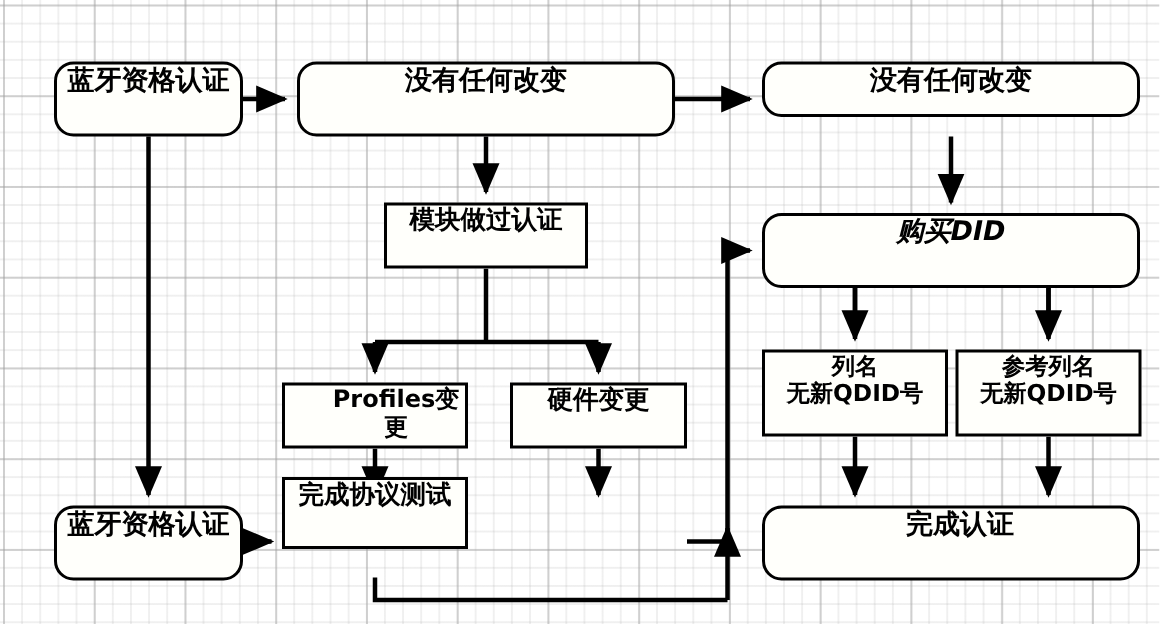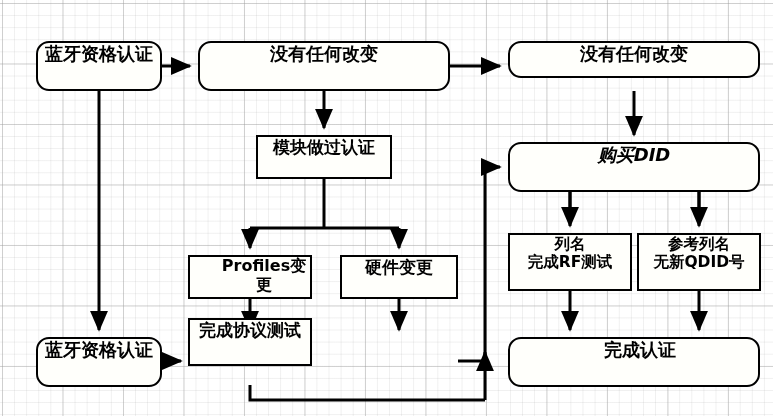--- a/index.html
+++ b/index.html
@@ -127,21 +127,21 @@
   <div class="node square t16" style="left:188px; top:255px; width:124px; height:44px;">
     <span class="lbl">Profiles变更</span>
   </div>
 
   <div class="node square t17" style="left:340px; top:255px; width:118px; height:44px;">
     <span class="lbl">硬件变更</span>
   </div>
 
   <div class="node square t15" style="left:508px; top:233px; width:124px; height:58px;">
     <span class="lbl">列名
-完成RF测试</span>
+无新QDID号</span>
   </div>
 
   <div class="node square t15" style="left:637px; top:233px; width:124px; height:58px;">
     <span class="lbl">参考列名
 无新QDID号</span>
   </div>
 
   <div class="node rounded t18" style="left:36px; top:337px; width:126px; height:50px;">
     <span class="lbl">蓝牙资格认证</span>
   </div>

